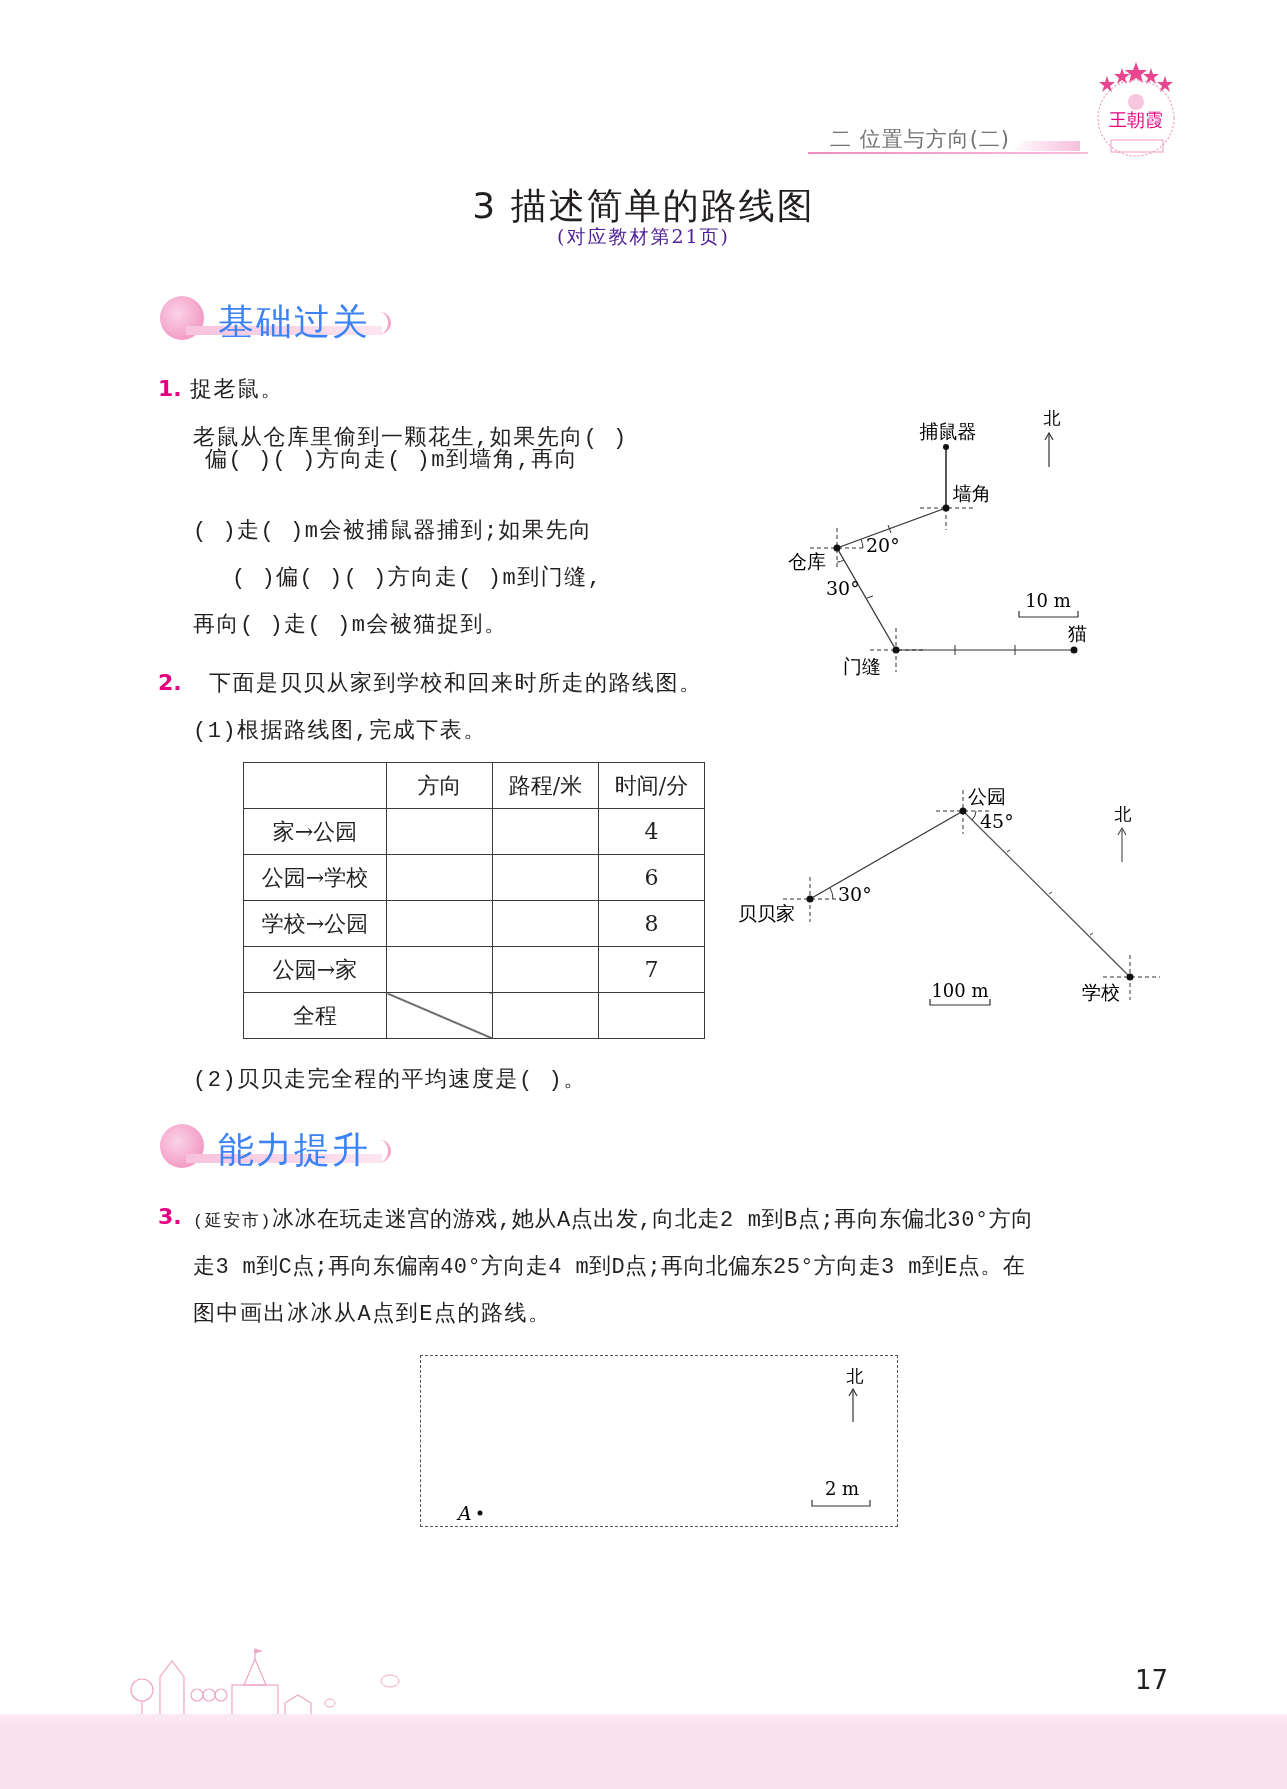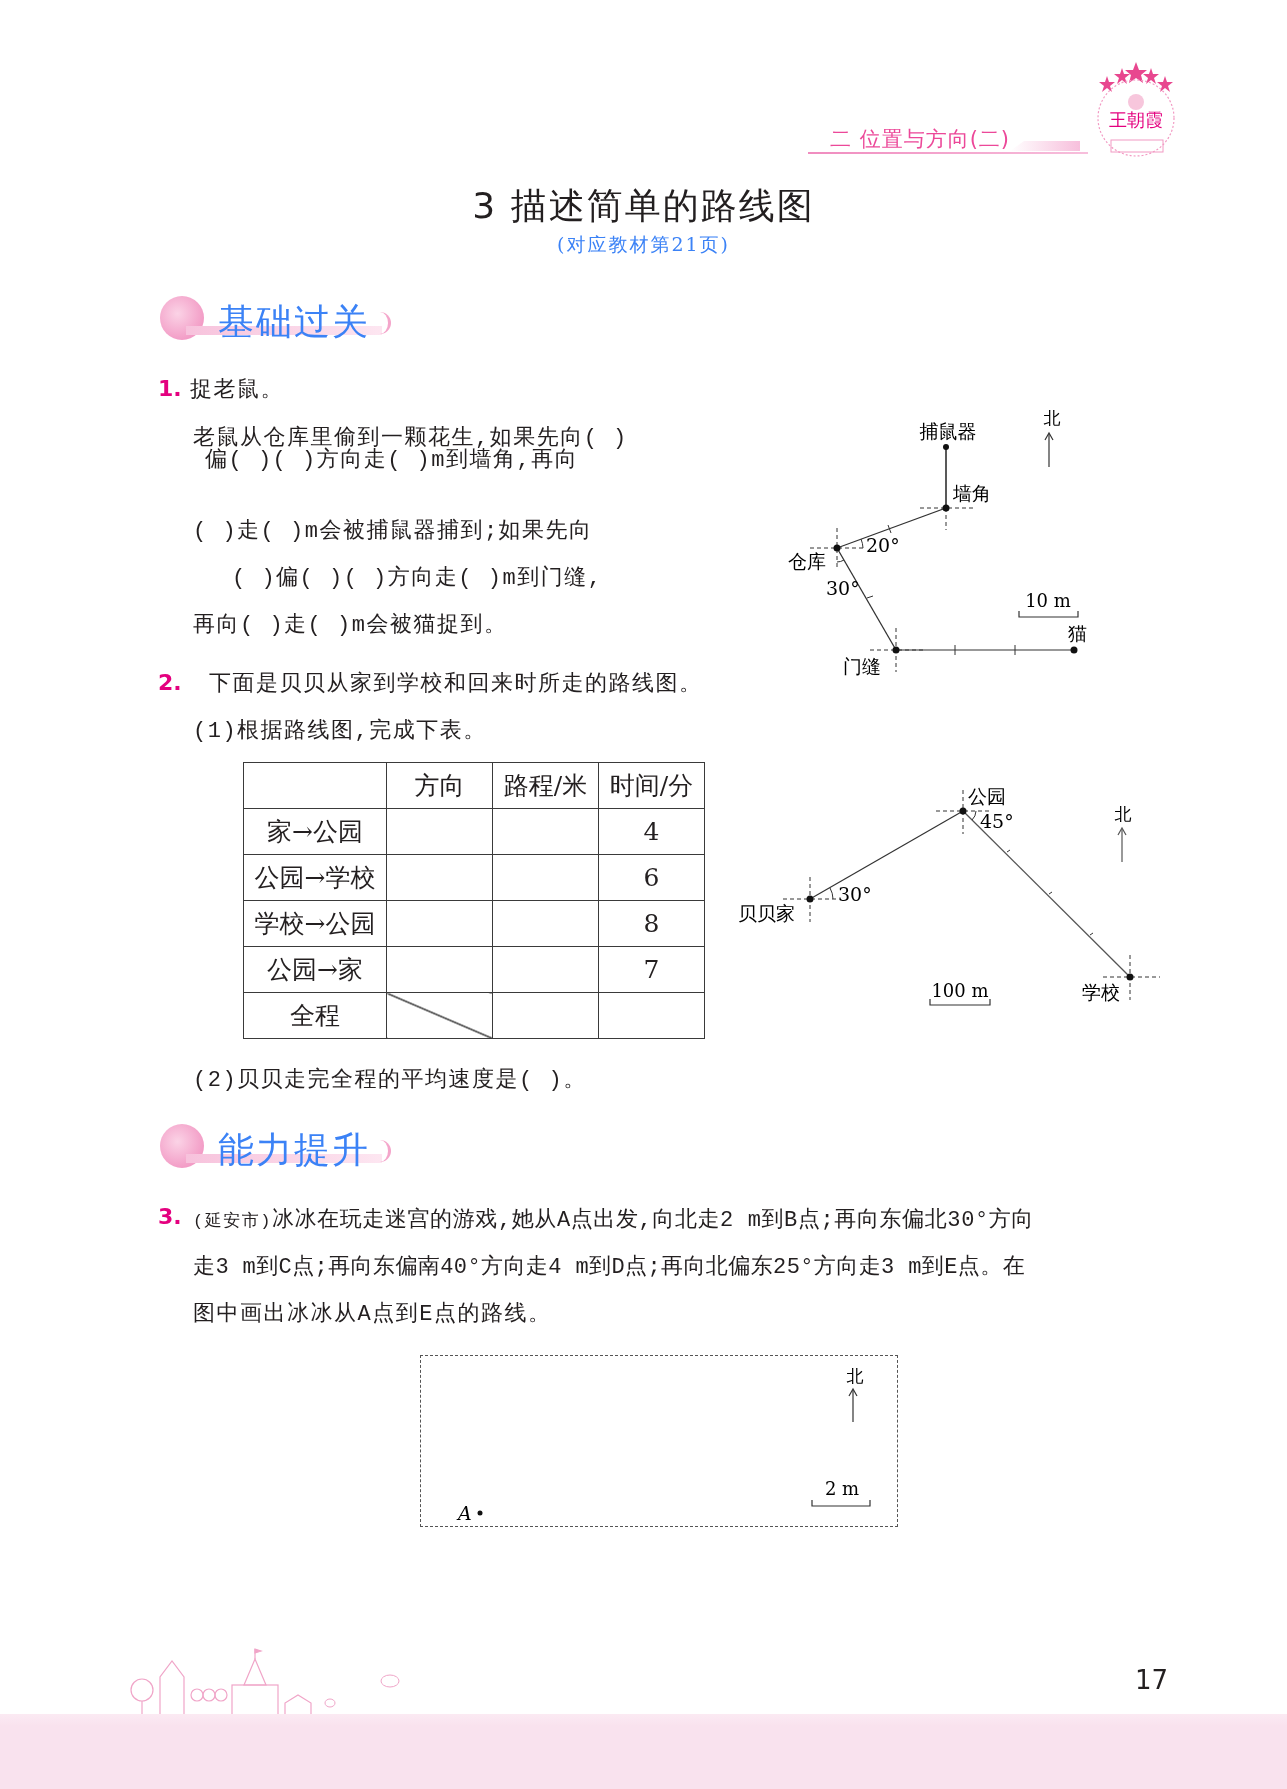--- a/index.html
+++ b/index.html
@@ -1,40 +1,40 @@
 <!DOCTYPE html>
 <html><head>
 <meta charset="utf-8">
 <style>
   html, body { margin:0; padding:0; }
   body { width:1287px; height:1789px; position:relative; background:#ffffff; overflow:hidden;
          font-family:"DejaVu Serif", serif; color:#231f20; }
   .abs { position:absolute; }
   .sans { font-family:"DejaVu Sans", sans-serif; }
   
-  .hdr-text { left:830px; top:125px; font-size:21px; color:#ec4899; letter-spacing:1px; white-space:nowrap; }
+  .hdr-text { left:830px; top:125px; font-size:21px; color:#737373; letter-spacing:1px; white-space:nowrap; }
   .hdr-line { left:808px; top:152px; width:280px; height:2px; background:linear-gradient(90deg,#f08cbf,#f7bfdc); }
   .hdr-wedge { left:1010px; top:141px; width:70px; height:10px; background:linear-gradient(90deg,rgba(247,191,220,0),#f7bfdc); clip-path:polygon(20% 0,100% 0,100% 100%,0 100%); }
   .logo { left:1075px; top:60px; width:110px; height:100px; }
   
   .title { left:0; width:1287px; top:182px; text-align:center; font-size:36px; letter-spacing:2px; }
-  .subtitle { left:0; width:1287px; top:232px; text-align:center; font-size:19px; color:#3b82f6; letter-spacing:2px; }
+  .subtitle { left:0; width:1287px; top:224px; text-align:center; font-size:19px; color:#4c1d95; letter-spacing:2px; }
   
   .badge { height:44px; }
   .badge .bubble { position:absolute; left:0; top:0; width:44px; height:44px; border-radius:50%;
          background:radial-gradient(circle at 40% 40%,#fbd3e6,#ef86b9); }
   .badge .bar { position:absolute; left:26px; top:30px; width:196px; height:9px;
          background:linear-gradient(90deg,#f7c2dc,#fde6f1); }
   .badge .label { position:absolute; left:58px; top:2px; font-size:36px; color:#3b82f6; letter-spacing:2px; white-space:nowrap; }
   .badge .tail { position:absolute; left:218px; top:16px; width:10px; height:22px; border-right:3px solid #f4a6cb; border-radius:0 12px 12px 0; }
   
   .qnum { font-size:22px; color:#e4007f; font-weight:bold; }
   .qline { font-size:22px; white-space:nowrap; letter-spacing:1.5px;font-family:Liberation Mono, monospace; }
   
-  table.route { position:absolute; left:243px; top:762px; border-collapse:collapse; font-size:25px; }
+  table.route { position:absolute; left:243px; top:762px; border-collapse:collapse; font-size:22px; }
   table.route td { border:1.5px solid #3a3a3a; height:45px; text-align:center; padding:0; }
   
   .drawbox { left:420px; top:1355px; width:476px; height:170px; border:1.5px dashed #555; }
   .pagenum { left:1135px; top:1665px; font-size:26px; }
   .ground { left:0; top:1714px; width:1287px; height:75px; background:linear-gradient(180deg,#fbeaf3 0,#f9e2ee 12px,#f9e2ee 100%); }
   svg text { font-family:"DejaVu Serif", serif; }
 </style>
 </head>
 <body>
 

